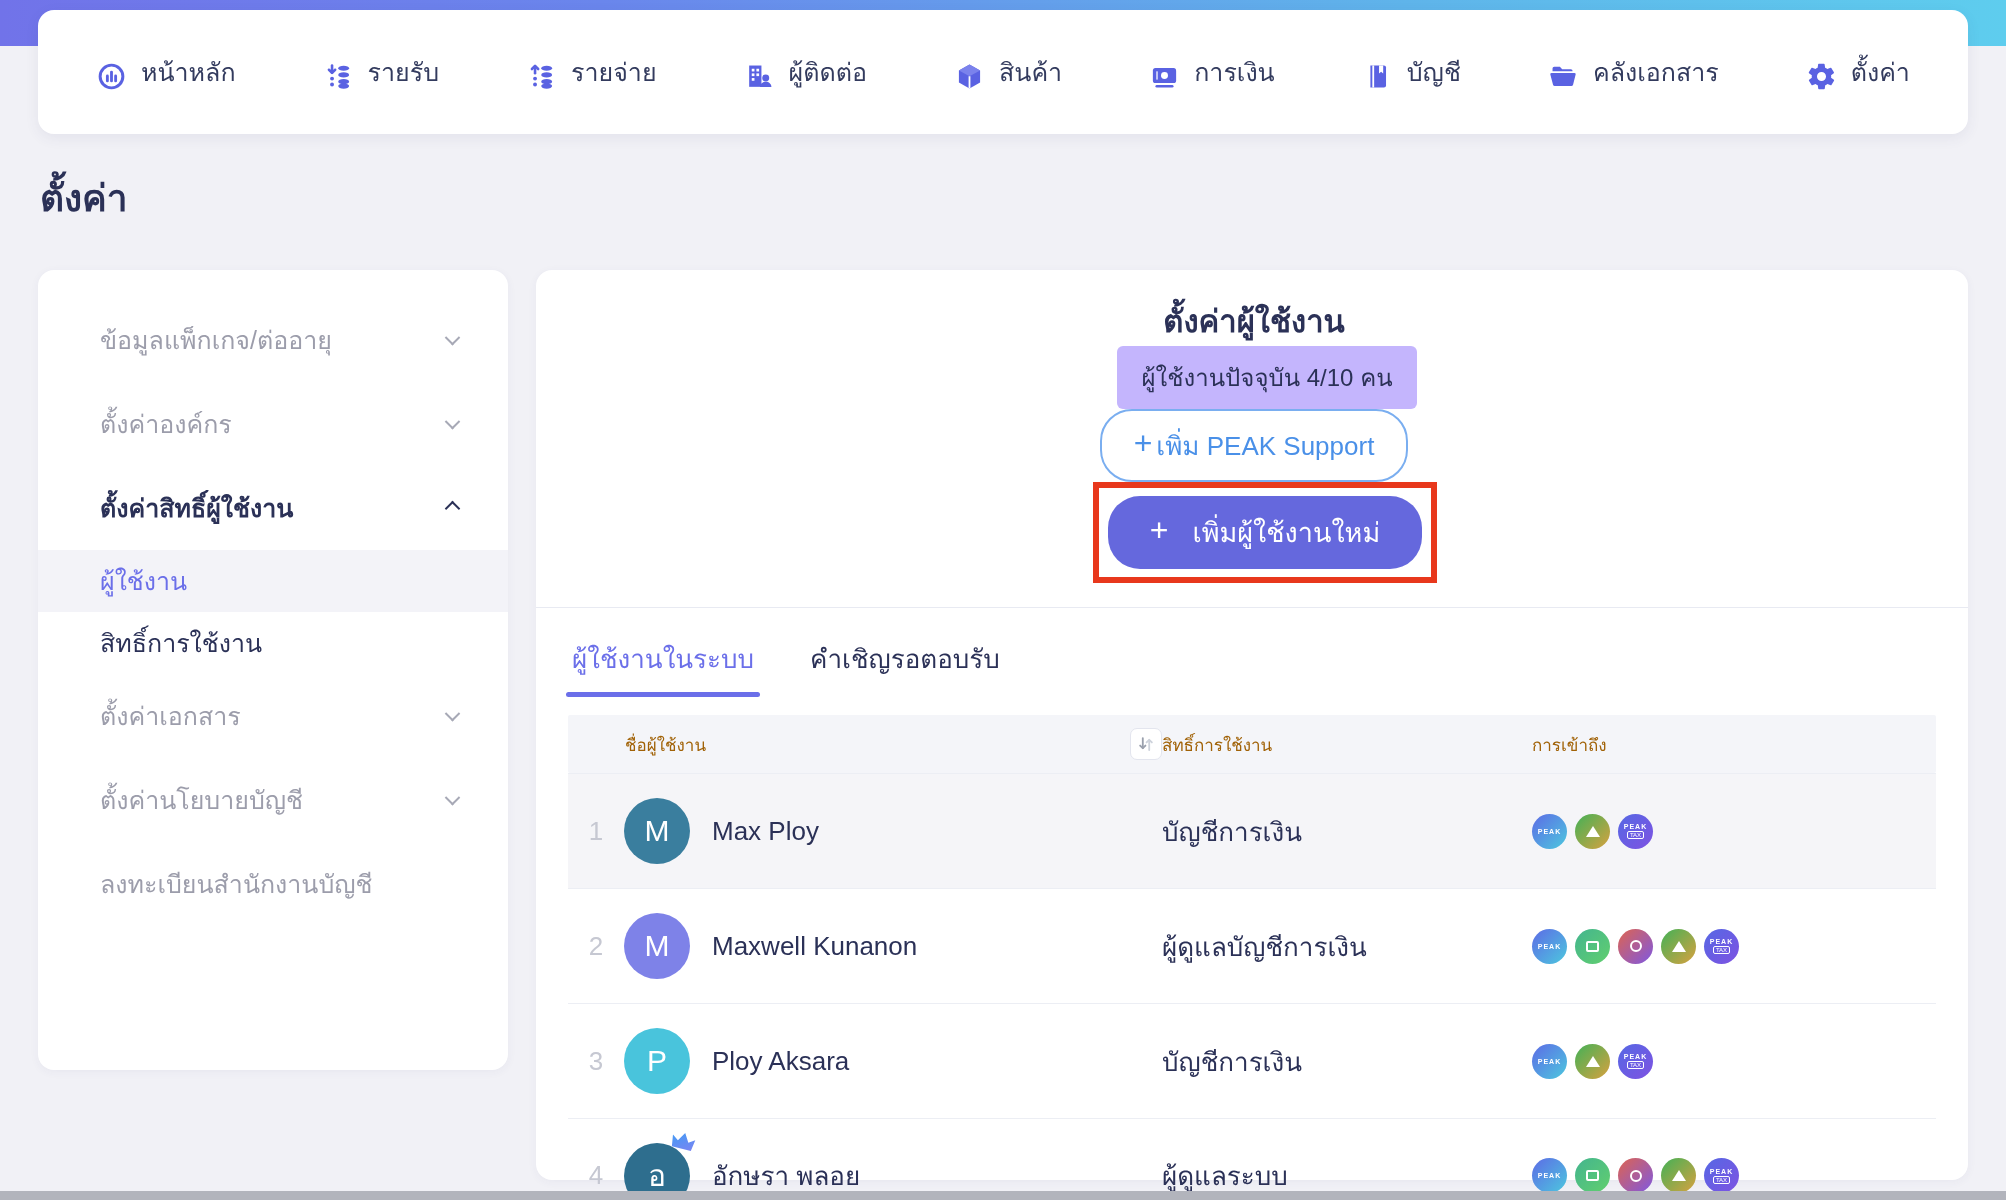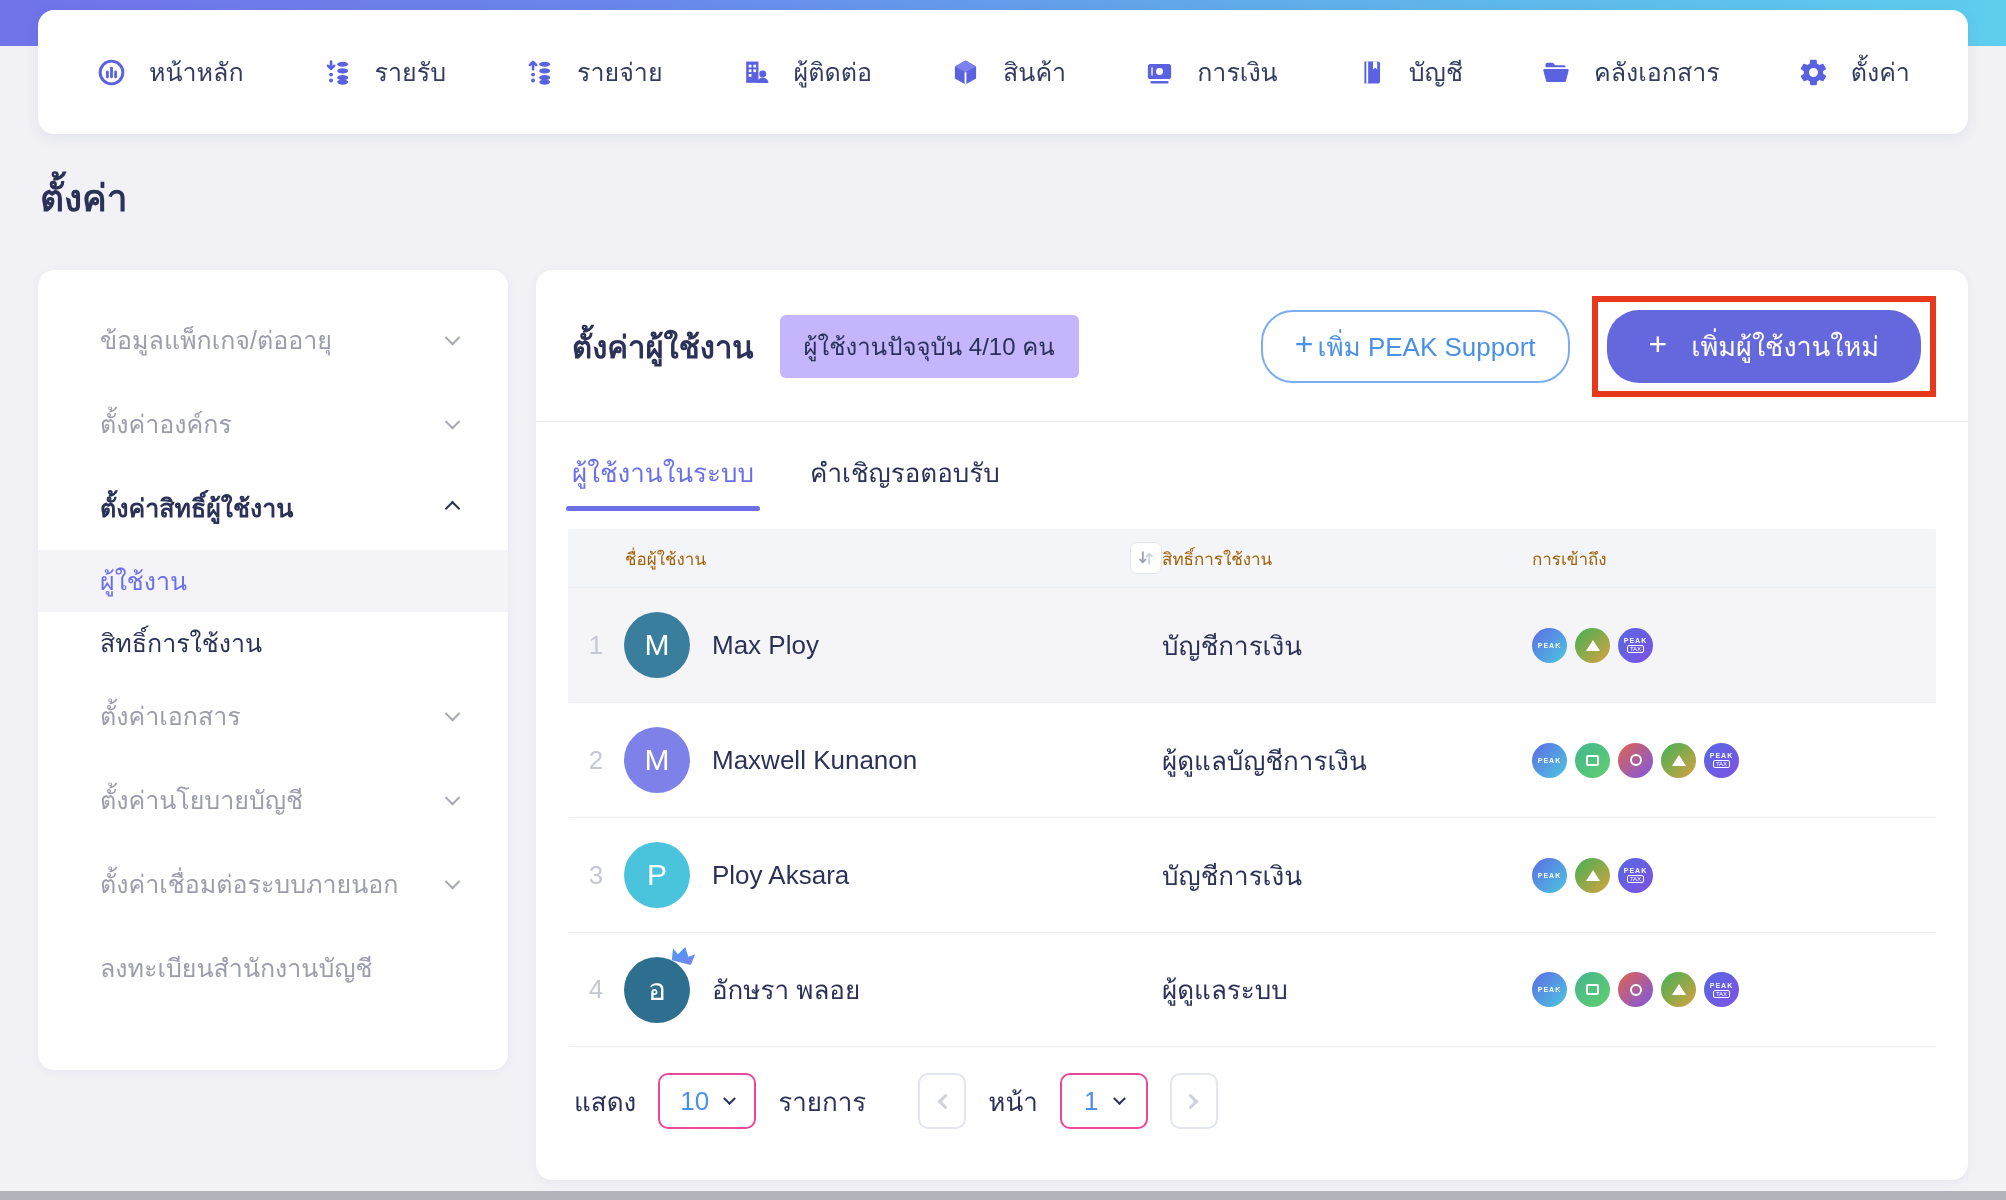--- a/index.html
+++ b/index.html
@@ -9,41 +9,41 @@
     background:#f1f1f6;
     font-family:"Liberation Sans","DejaVu Sans",sans-serif;
     color:#2b3157;
   }
   
   .topbar-bg { position:absolute; left:0; top:0; width:100%; height:46px;
     background:linear-gradient(90deg,#7173e9 0%,#6a86ec 30%,#5fb4ea 70%,#5ecdee 100%); }
   .navcard { position:absolute; left:38px; right:38px; top:10px; height:124px;
     background:#fff; border-radius:16px; box-shadow:0 4px 14px rgba(60,60,110,.08);
     display:flex; align-items:center; justify-content:space-between; padding:0 58px; }
-  .nav-item { display:flex; align-items:center; gap:22px; font-size:25px; font-weight:500; color:#333b5e; cursor:pointer; }
+  .nav-item { display:flex; align-items:flex-end; gap:14px; font-size:25px; font-weight:500; color:#333b5e; cursor:pointer; }
   .nav-item svg { width:31px; height:31px; flex:0 0 auto; }
   
   .page-title { position:absolute; left:40px; top:168px; font-size:37px; font-weight:700; color:#2b3157; }
   
   .sidecard { position:absolute; left:38px; top:270px; width:470px; height:800px;
     background:#fff; border-radius:16px; box-shadow:0 2px 10px rgba(60,60,110,.05); padding-top:28px; }
   .side-item { height:84px; display:flex; align-items:center; justify-content:space-between;
     padding:0 50px 0 62px; font-size:25px; color:#9c9dab; cursor:pointer; }
   .side-item.active-group { color:#2b3157; font-weight:700; }
   .side-sub { height:62px; display:flex; align-items:center; padding:0 62px; font-size:25px; color:#2b3157; cursor:pointer; }
   .side-sub.selected { background:#f3f3f8; color:#6b6fe9; }
   .chev { display:inline-block; width:11px; height:11px;
     border-right:2.6px solid #a7a9b6; border-bottom:2.6px solid #a7a9b6; }
   .chev.down { transform:rotate(45deg) translate(-2px,-2px); }
   .chev.up { transform:rotate(-135deg); border-color:#2b3157; }
   
   .maincard { position:absolute; left:536px; top:270px; width:1432px; height:910px;
     background:#fff; border-radius:16px; box-shadow:0 2px 10px rgba(60,60,110,.05); }
   .panel-head { display:flex; align-items:center; padding:26px 32px 24px 36px;
-    border-bottom:1px solid #e8eaf2; }
+    border-bottom:1px solid #e8eaf2;flex-direction:column; }
   .panel-title { font-size:31px; font-weight:700; color:#2b3157; }
   .badge { margin-left:26px; background:#c4b5fd; color:#2b3157; font-size:24px;
     padding:12px 24px; border-radius:6px; }
   .spacer { flex:1; }
   .btn-outline { display:flex; align-items:center; gap:4px; background:#fff;
     border:2px solid #7aaef0; color:#4a90e8; font-size:26px; padding:14px 32px;
     border-radius:32px; cursor:pointer; font-family:inherit; }
   .red-wrap { border:6px solid #e8381c; padding:8px 9px; margin-left:22px; }
   .btn-primary { display:flex; align-items:center; gap:24px; background:#6568dd;
     border:none; color:#fff; font-size:27px; padding:15px 42px; border-radius:32px;
@@ -233,24 +233,20 @@
   </div>
   <div class="side-item">
     <span>ตั้งค่าเอกสาร</span>
     <span class="chev down"></span>
   </div>
   <div class="side-item">
     <span>ตั้งค่านโยบายบัญชี</span>
     <span class="chev down"></span>
   </div>
   <div class="side-item">
-    <span>ตั้งค่าเชื่อมต่อระบบภายนอก</span>
-    <span class="chev down"></span>
-  </div>
-  <div class="side-item">
     <span>ลงทะเบียนสำนักงานบัญชี</span>
   </div>
 </div>
 
 <div class="maincard">
 
   <div class="panel-head">
     <span class="panel-title">ตั้งค่าผู้ใช้งาน</span>
     <span class="badge">ผู้ใช้งานปัจจุบัน 4/10 คน</span>
     <span class="spacer"></span>

